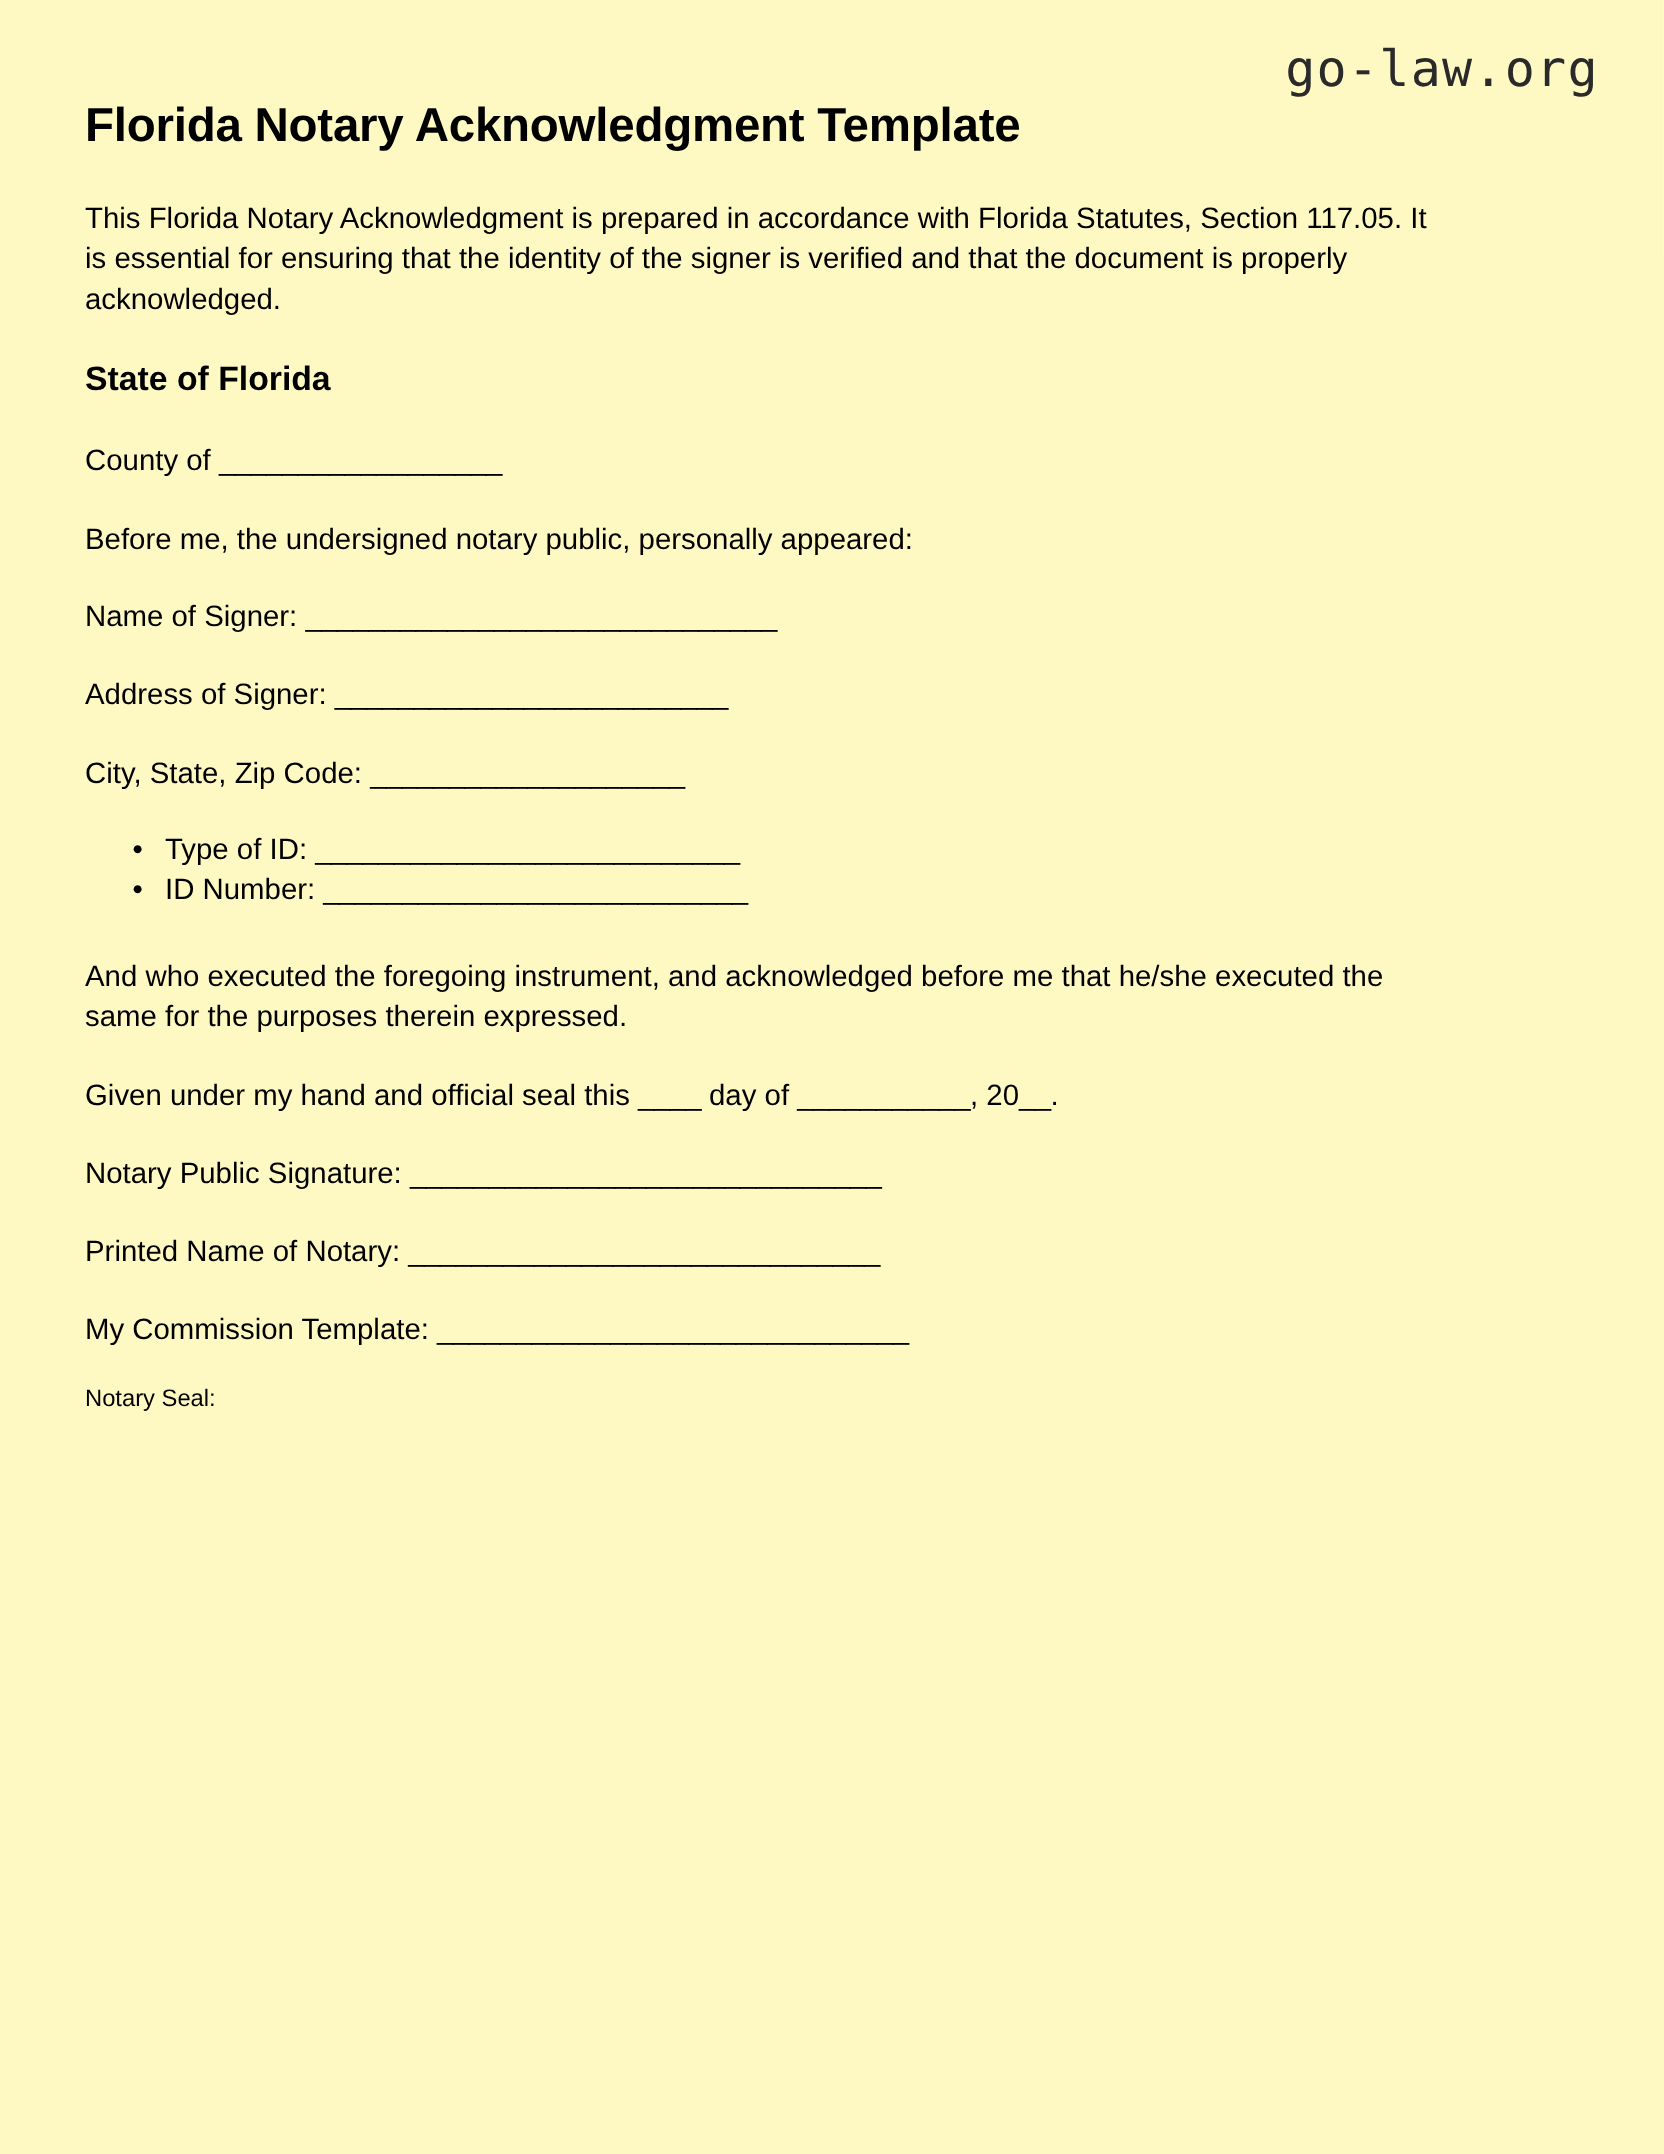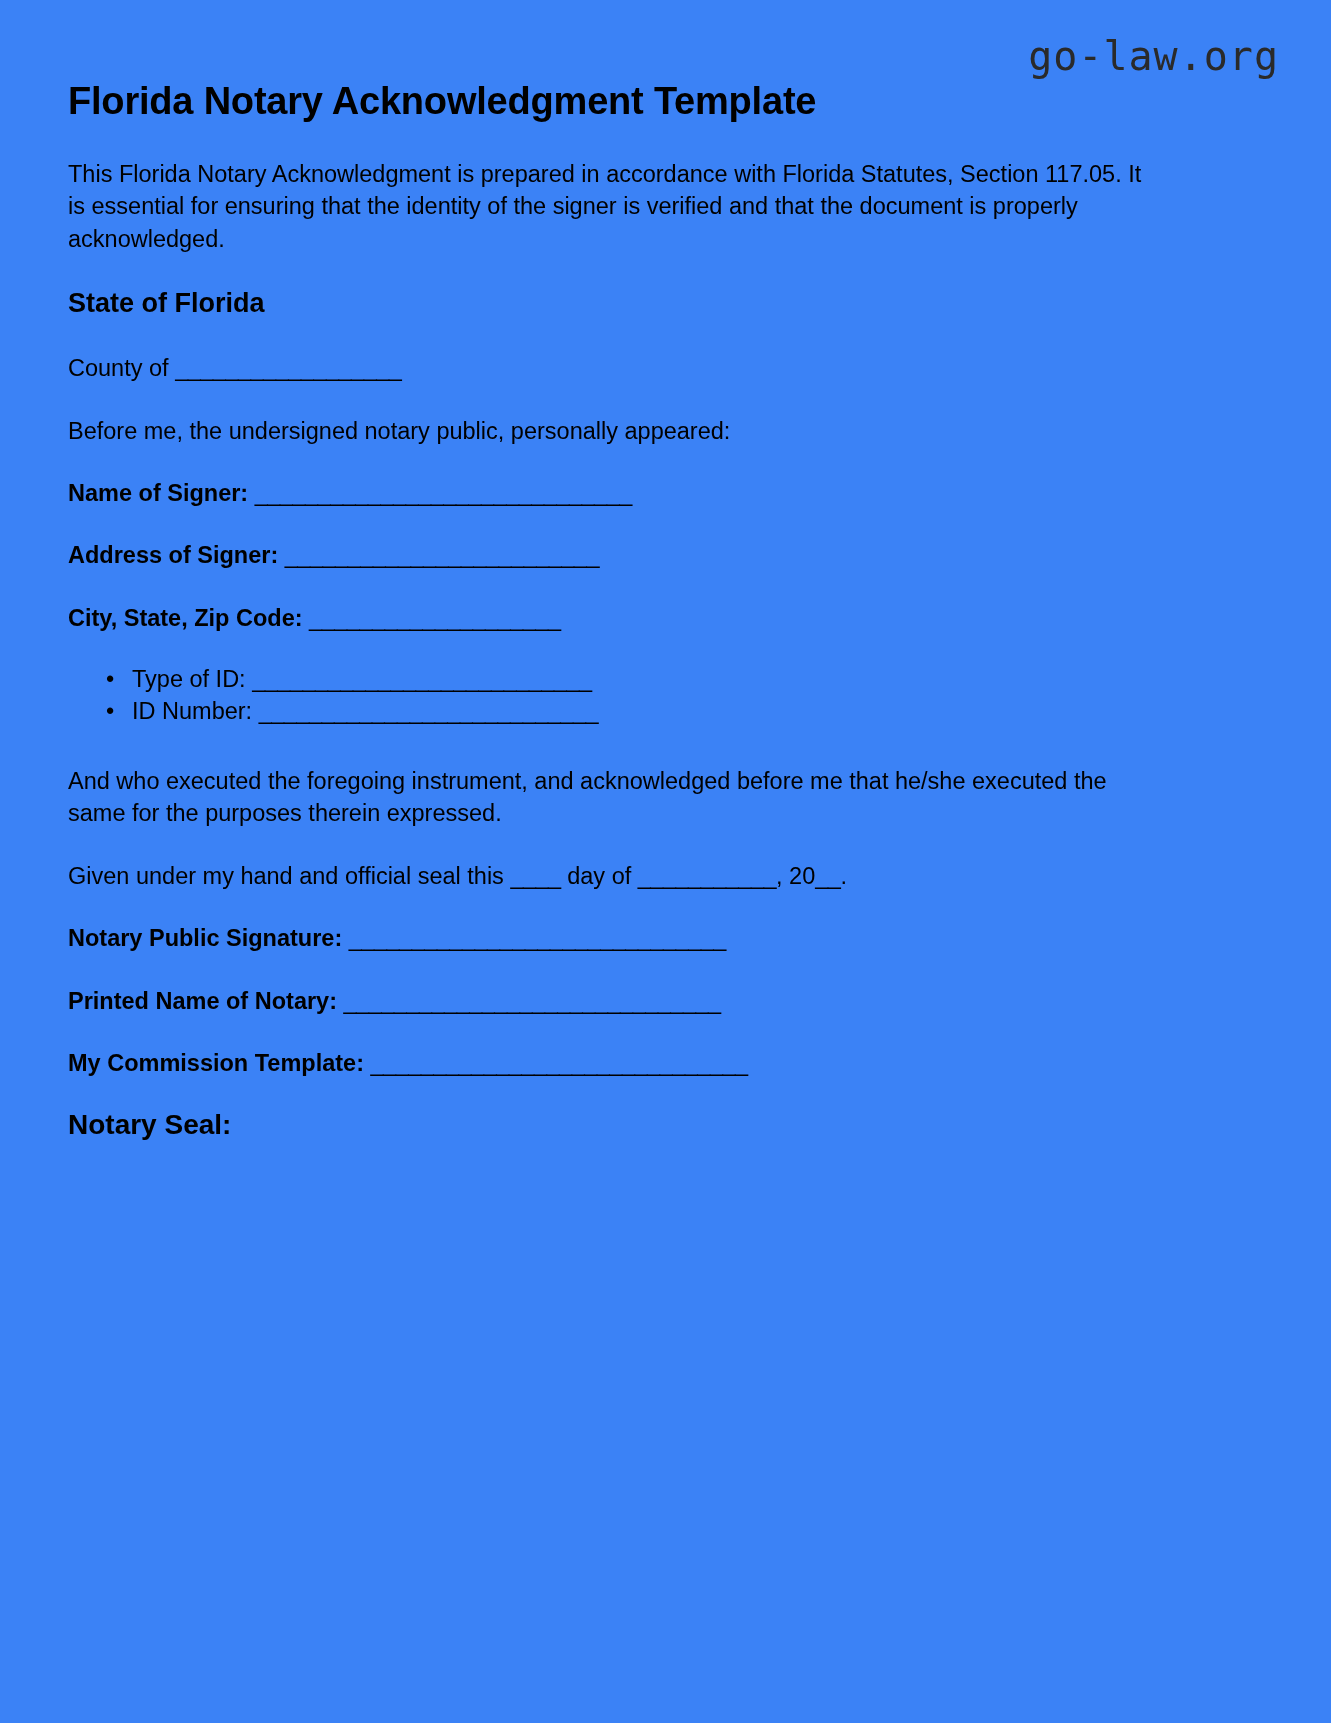--- a/index.html
+++ b/index.html
@@ -14,21 +14,21 @@
     font-family: "Liberation Sans", "DejaVu Sans", sans-serif;
     color: #000000;
     overflow: hidden;
   }
 
   .page {
     position: absolute;
     left: 0; top: 0;
     width: 1331px;
     height: 1723px;
-    background: #3b82f6;
+    background: #fef9c3;
   }
 
   .watermark {
     position: absolute;
     right: 52px;
     top: 33px;
     font-family: "DejaVu Sans Mono", "Liberation Mono", monospace;
     font-size: 40px;
     letter-spacing: 1px;
     color: #2a2a2a;
@@ -66,21 +66,21 @@
     line-height: 1.38;
   }
 
   .field-line {
     font-size: 23.5px;
     margin: 0 0 30px 0;
     line-height: 1.38;
     white-space: nowrap;
   }
   .field-line .lbl {
-    font-weight: bold;
+    font-weight: normal;
   }
   .field-line .lbl-reg {
     font-weight: normal;
     margin-top: 48px;
   }
   .blank {
     font-weight: normal;
     letter-spacing: -0.5px;
   }
 
@@ -101,22 +101,22 @@
     left: -26px;
     top: 0;
     font-size: 23.5px;
     line-height: 1.33;
   }
 
   .sig-block .field-line {
     margin-bottom: 30px;
   }
   .seal-line {
-    font-size: 28px;
-    font-weight: bold;
+    font-size: 19px;
+    font-weight: normal;
     margin: 0;
   }
 </style>
 </head>
 <body>
 
 <div class="page">
 
   <div class="watermark">go-law.org</div>
 

